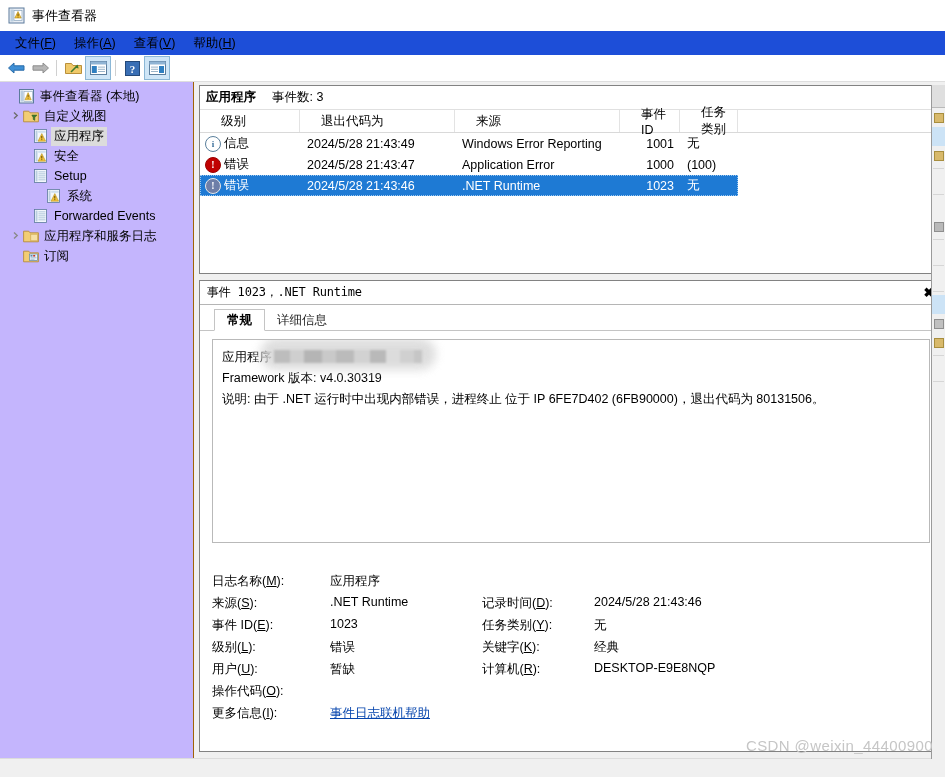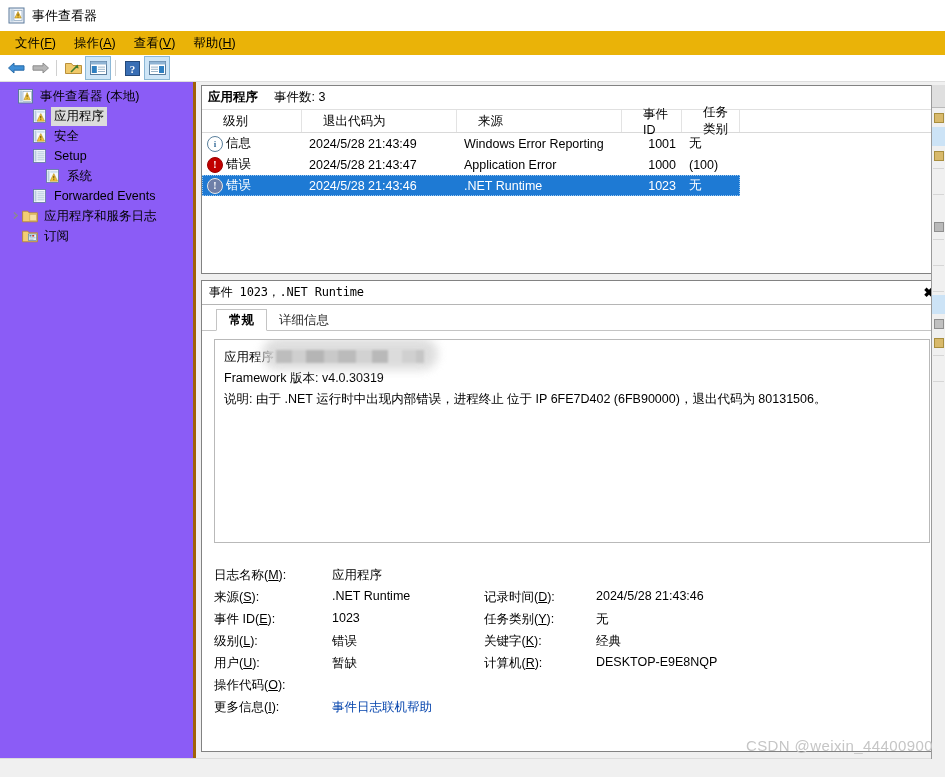--- a/index.html
+++ b/index.html
@@ -18,41 +18,42 @@
   
   .titlebar {
     height:31px; background:#ffffff; display:flex; align-items:center;
     padding-left:8px; flex:0 0 auto;
   }
   .title-icon { width:17px; height:17px; margin-right:7px; flex:0 0 auto; position:relative; }
   .title-text { font-size:13px; color:#000; }
 
   
   .menubar {
-    height:24px; background:#eab308; display:flex; align-items:center;
+    height:24px; background:#1d4ed8; display:flex; align-items:center;
     padding-left:6px; flex:0 0 auto; font-size:12.5px;
   }
   .menubar .mi { padding:2px 9px; cursor:default; white-space:nowrap; }
 
   
   .toolbar {
     height:26px; background:#ffffff; display:flex; align-items:center;
     padding-left:4px; flex:0 0 auto; border-bottom:1px solid #dedede;
   }
   .tb-btn { width:24px; height:22px; display:flex; align-items:center; justify-content:center; }
   .tb-sep { width:1px; height:16px; background:#d0d0d0; margin:0 4px; }
 
   
   .body { flex:1 1 auto; display:flex; min-height:0; background:#f0f0f0; }
 
   
   .treepane {
-    width:193px; flex:0 0 auto; background:#8b5cf6;
-    border-right:3px solid #a16207; overflow:hidden; position:relative;
+    width:193px; flex:0 0 auto; background:#c4b5fd;
+    border-right:1px solid #a16207; overflow:hidden; position:relative;
     padding-top:4px;
+    text-align:center;
   }
   .tnode { display:flex; align-items:center; height:20px; padding-left:4px; white-space:nowrap; }
   .tnode .twist { width:14px; text-align:center; color:#5b5b5b; font-size:9px; flex:0 0 auto; }
   .tnode .ticon { width:17px; height:15px; margin-right:5px; flex:0 0 auto; position:relative; }
   .tnode .tlabel { font-size:12.5px; }
   .tnode.sel .tlabel { background:#dcdcdc; padding:1px 3px; margin:-1px -3px; }
 
   
   .content { flex:1 1 auto; min-width:0; display:flex; flex-direction:column; background:#f0f0f0; }
 
@@ -126,25 +127,25 @@
         #bdbdbd 0 16px,#cfcfcf 16px 30px,#b5b5b5 30px 48px,#c9c9c9 48px 62px,
         #bbbbbb 62px 80px,#d2d2d2 80px 96px,#b9b9b9 96px 112px,#dcdcdc 112px 126px,
         #d0d0d0 126px 140px,#c6c6c6 140px 148px);
     filter:blur(1.1px); margin-left:2px;
   }
   .redact-halo {
     position:absolute; width:176px; height:32px; border-radius:16px;
     background:#d8d8d8; filter:blur(5px); opacity:.85; pointer-events:none;
   }
 
-  .meta { margin-top:24px; display:grid; grid-template-columns:118px 152px 112px auto;
+  .meta { margin-top:30px; display:grid; grid-template-columns:118px 152px 112px auto;
           row-gap:5px; font-size:12.5px; align-content:start; }
   .meta .k { white-space:nowrap; }
   .meta .v { white-space:nowrap; }
-  .link { color:#0645ad; }
+  .link { color:#0645ad; text-decoration:underline; }
 
   
   .actionsliver {
     position:absolute; top:85px; right:0; width:13px; bottom:18px;
     background:#f0f0f0; border-left:1px solid #9a9a9a; overflow:hidden;
   }
   .as-hdr { height:22px; background:#dfdfdf; border-bottom:1px solid #b9b9b9; }
   .as-item { height:19px; display:flex; align-items:center; padding-left:2px; }
   .as-dot { width:8px; height:8px; background:#d8b96b; border:1px solid #a88e3e; }
   .as-line { height:1px; background:#d6d6d6; margin:3px 1px; }
@@ -245,20 +246,34 @@
             <rect x="1.6" y="1.6" width="2.6" height="11" fill="#b9cde0"></rect>
             <rect x="5" y="2.5" width="8.3" height="9.8" fill="#ffffff" stroke="#8aa4bd" stroke-width=".6"></rect>
             <polygon points="9.1,3.6 12.2,10.8 6,10.8" fill="#f2c33c" stroke="#b08a16" stroke-width=".55"></polygon>
             <rect x="8.7" y="5.8" width="0.8" height="2.3" fill="#5a3d00"></rect>
             <rect x="8.7" y="8.8" width="0.8" height="0.8" fill="#5a3d00"></rect>
           </svg>
         </span>
         <span class="tlabel">事件查看器 (本地)</span>
       </div>
 
+      <div class="tnode" style="padding-left:8px">
+        <span class="twist">
+          <svg width="9" height="9" viewBox="0 0 9 9">
+              <polyline points="3,1.5 6.2,4.5 3,7.5" fill="none" stroke="#6e6e6e" stroke-width="1.4"></polyline>
+            </svg>
+        </span>
+        <span class="ticon">
+          <svg width="16" height="14" viewBox="0 0 16 14">
+            <path d="M0.6 2.2h5.2l1.2 1.6h8.4v9H0.6z" fill="#f2cd74" stroke="#b2862c" stroke-width=".8"></path>
+            <polygon points="8.8,6 14,6 11.8,8.6 11.8,11.4 10.2,10.4 10.2,8.6" fill="#3f7a2e" stroke="#2e5c22" stroke-width=".5"></polygon>
+          </svg>
+        </span>
+        <span class="tlabel">自定义视图</span>
+      </div>
 
 
       <div class="tnode sel" style="padding-left:32px">
         <span class="ticon">
           <svg width="16" height="14" viewBox="0 0 16 14">
             <rect x="1.5" y="0.5" width="12" height="13" fill="#f4f8fc" stroke="#5c7b9c" stroke-width=".8"></rect>
             <rect x="2.6" y="1.6" width="1.9" height="10.8" fill="#b9cde0"></rect>
             <rect x="5.2" y="1.8" width="7.4" height="2" fill="#cfe0ee"></rect>
             <polygon points="8.8,4.6 12.6,12.2 5,12.2" fill="#f2c33c" stroke="#b08a16" stroke-width=".55"></polygon>
             <rect x="8.4" y="6.9" width="0.85" height="2.6" fill="#4a3200"></rect>

